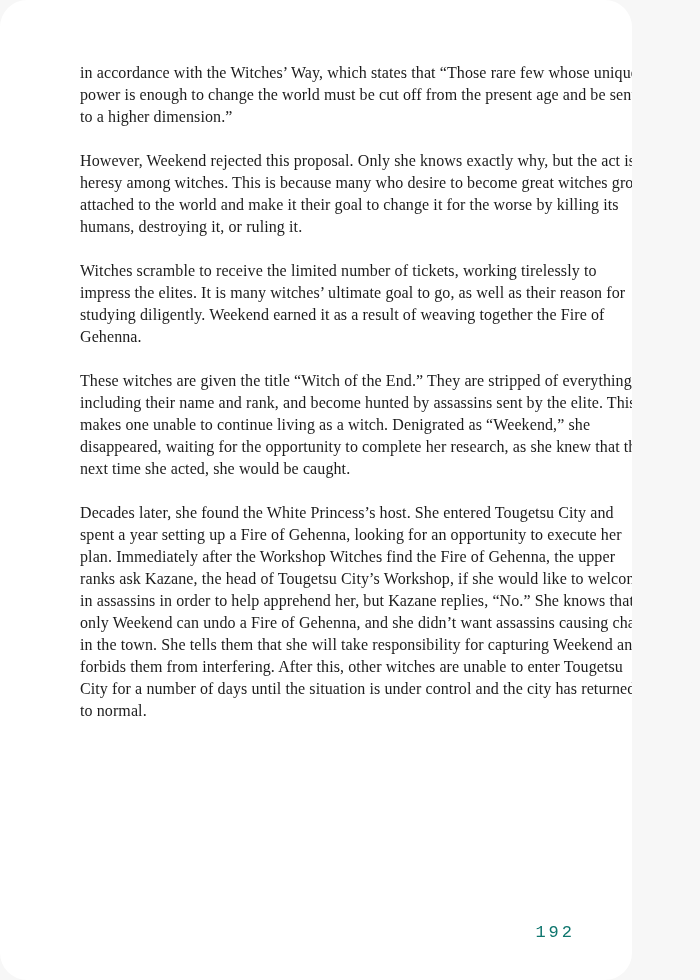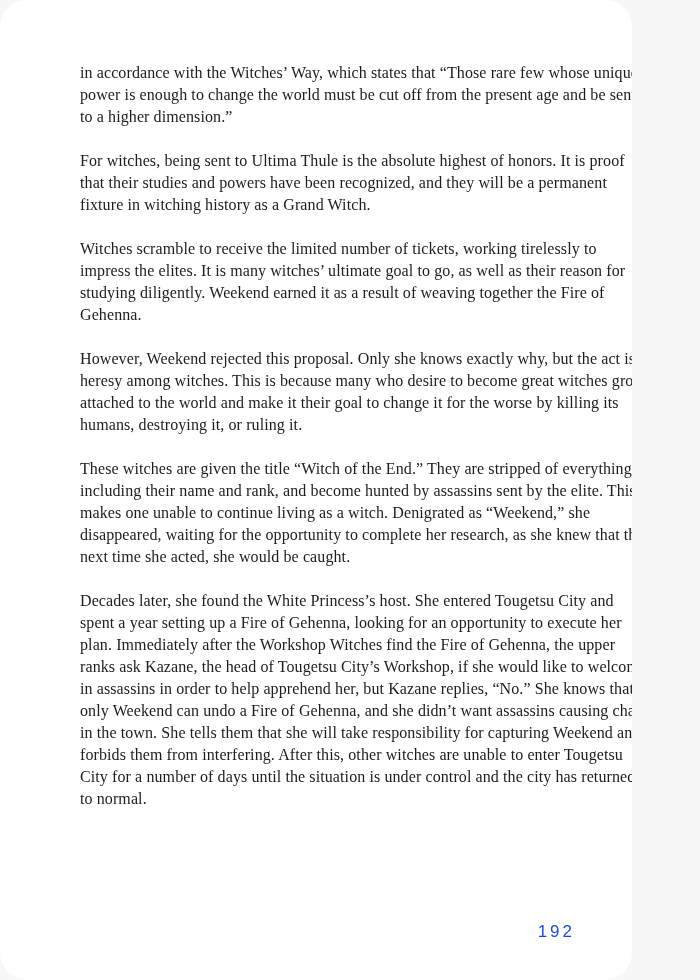--- a/index.html
+++ b/index.html
@@ -28,32 +28,31 @@
     margin: 0 0 22px 0;
     font-size: 16px;
     line-height: 22px;
     text-align: left;
     letter-spacing: 0.1px;
   }
   .page-number {
     position: absolute;
     right: 57px;
     bottom: 38px;
-    font-family: Liberation Sans, sans-serif;
+    font-family: Liberation Mono, monospace;
     font-size: 17px;
     letter-spacing: 3px;
-    color: #1d4ed8;
+    color: #0f766e;
   }
 </style>
 </head>
 <body>
 
 <div class="page">
   <div class="text-block">
     <p>in accordance with the Witches’ Way, which states that “Those rare few whose unique power is enough to change the world must be cut off from the present age and be sent to a higher dimension.”</p>
-    <p>For witches, being sent to Ultima Thule is the absolute highest of honors. It is proof that their studies and powers have been recognized, and they will be a permanent fixture in witching history as a Grand Witch.</p>
+    <p>However, Weekend rejected this proposal. Only she knows exactly why, but the act is heresy among witches. This is because many who desire to become great witches grow attached to the world and make it their goal to change it for the worse by killing its humans, destroying it, or ruling it.</p>
     <p>Witches scramble to receive the limited number of tickets, working tirelessly to impress the elites. It is many witches’ ultimate goal to go, as well as their reason for studying diligently. Weekend earned it as a result of weaving together the Fire of Gehenna.</p>
-    <p>However, Weekend rejected this proposal. Only she knows exactly why, but the act is heresy among witches. This is because many who desire to become great witches grow attached to the world and make it their goal to change it for the worse by killing its humans, destroying it, or ruling it.</p>
     <p>These witches are given the title “Witch of the End.” They are stripped of everything, including their name and rank, and become hunted by assassins sent by the elite. This makes one unable to continue living as a witch. Denigrated as “Weekend,” she disappeared, waiting for the opportunity to complete her research, as she knew that the next time she acted, she would be caught.</p>
     <p>Decades later, she found the White Princess’s host. She entered Tougetsu City and spent a year setting up a Fire of Gehenna, looking for an opportunity to execute her plan. Immediately after the Workshop Witches find the Fire of Gehenna, the upper ranks ask Kazane, the head of Tougetsu City’s Workshop, if she would like to welcome in assassins in order to help apprehend her, but Kazane replies, “No.” She knows that only Weekend can undo a Fire of Gehenna, and she didn’t want assassins causing chaos in the town. She tells them that she will take responsibility for capturing Weekend and forbids them from interfering. After this, other witches are unable to enter Tougetsu City for a number of days until the situation is under control and the city has returned to normal.</p>
   </div>
   <div class="page-number">192</div>
 </div>
 
 </body></html>

